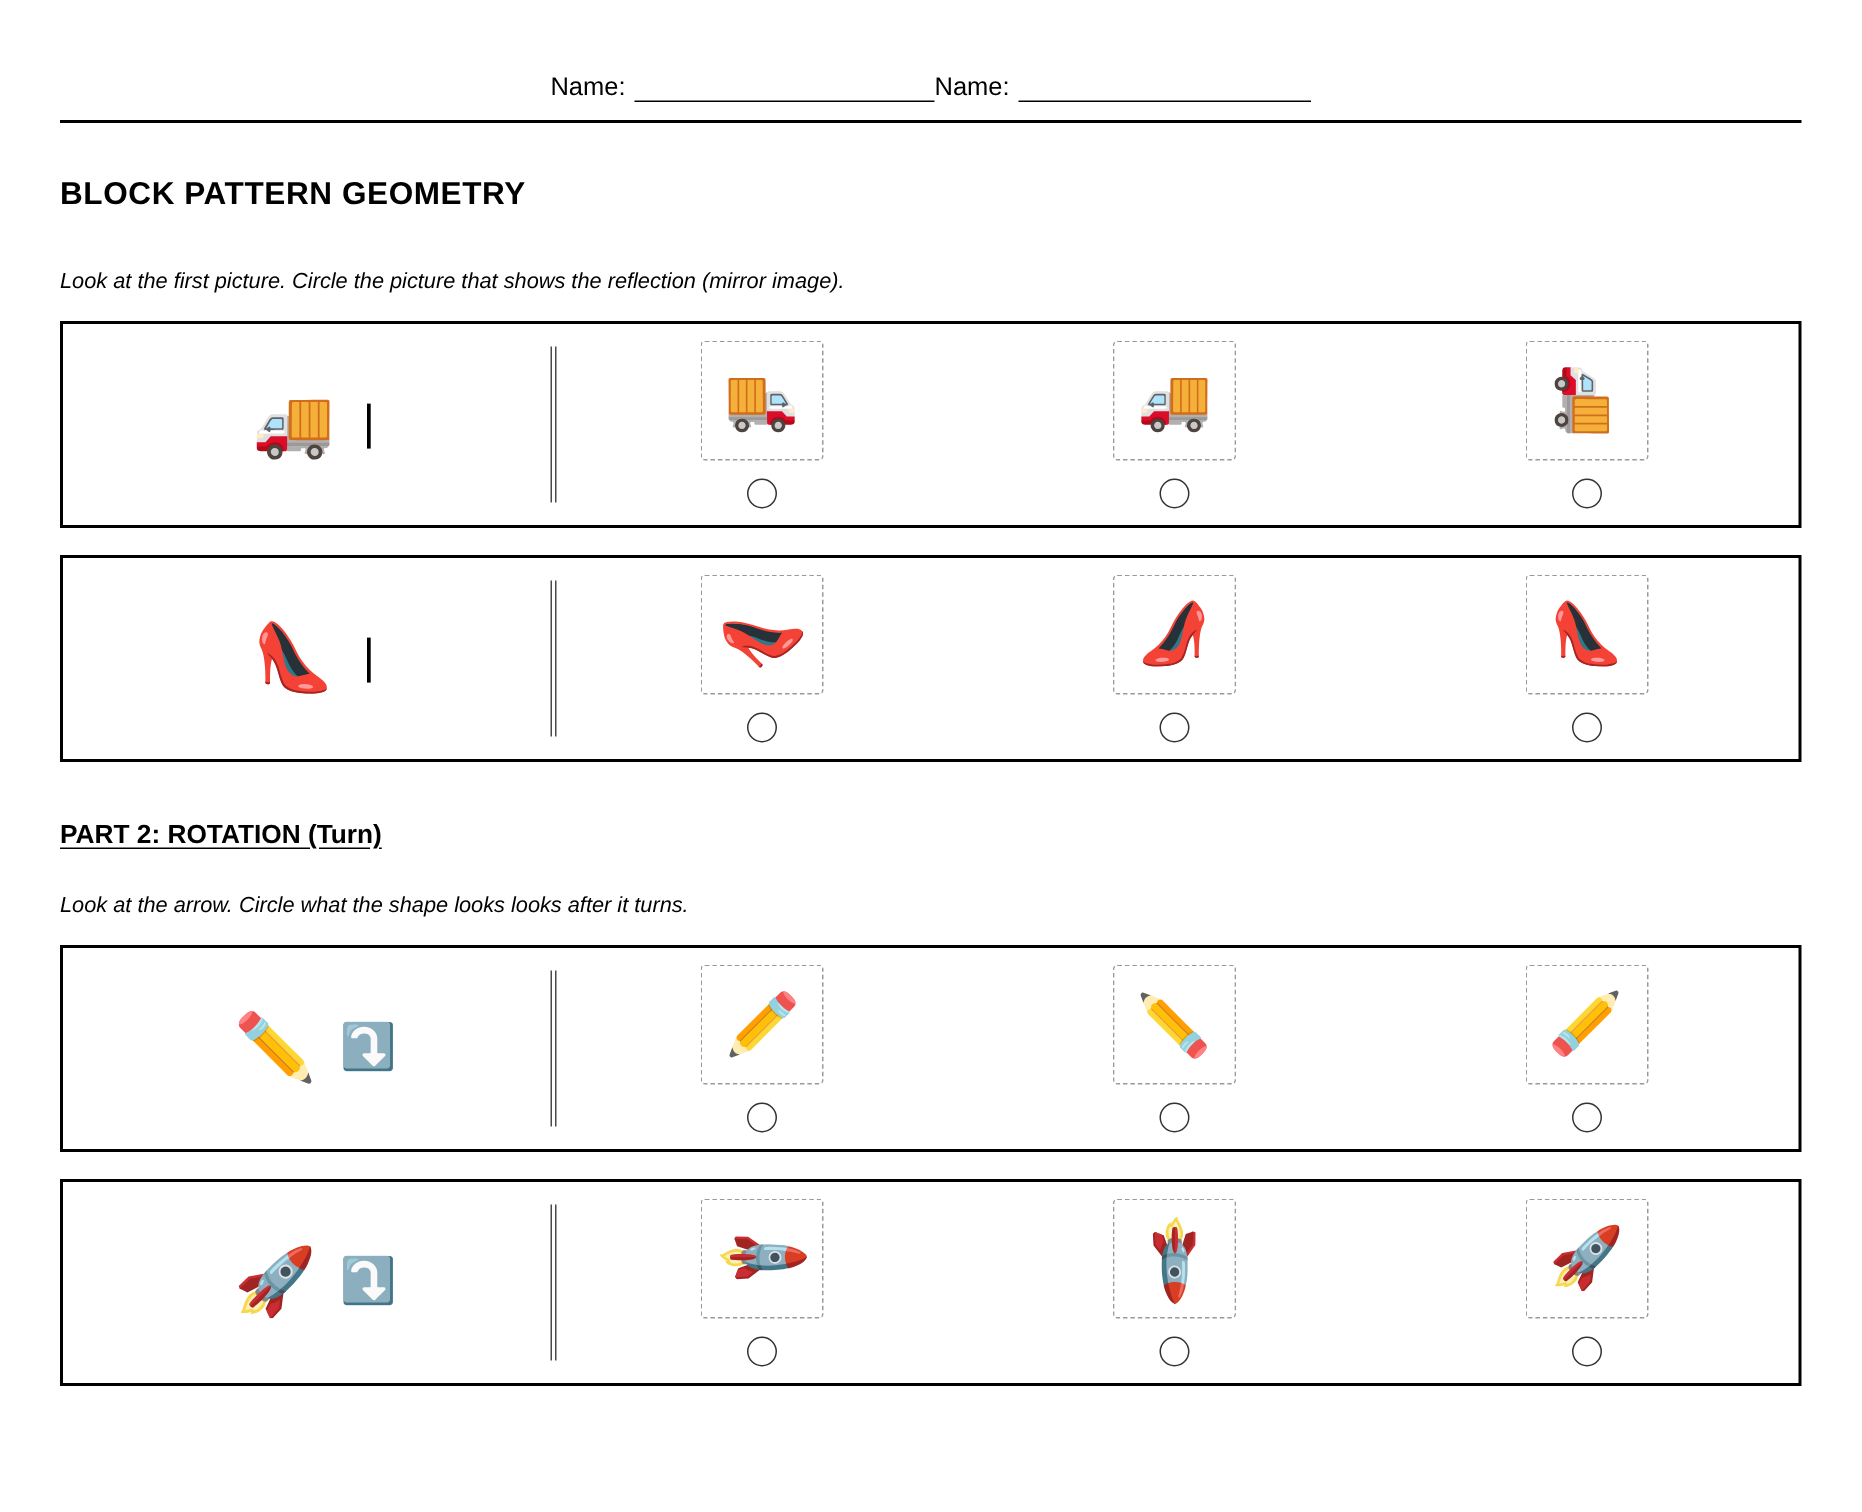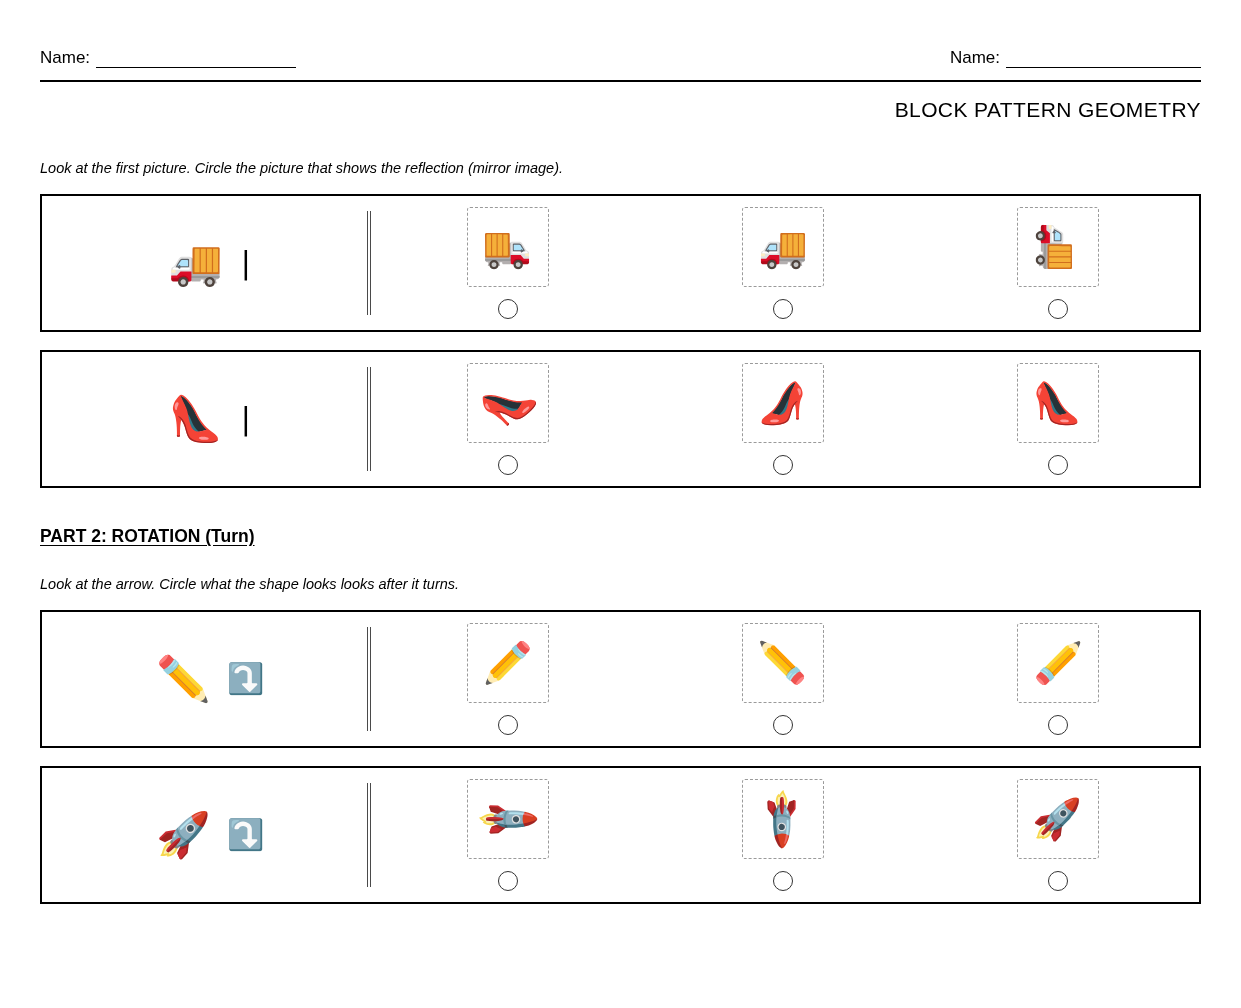--- a/index.html
+++ b/index.html
@@ -19,21 +19,21 @@
     position: relative;
     width: 1241px;
     height: 1008px;
     box-sizing: border-box;
     padding: 0 40px;
   }
 
   
   .header-row {
     display: flex;
-    justify-content: space-between;
+    justify-content: center;
     align-items: flex-end;
     padding-top: 32px;
     height: 36px;
   }
   .field {
     display: flex;
     align-items: flex-end;
     font-size: 17px;
   }
   .field-label {
@@ -48,25 +48,25 @@
   }
   .name-line { width: 200px; }
   .date-line { width: 195px; }
   .header-rule {
     margin-top: 12px;
     border-bottom: 2.5px solid #000;
   }
 
   
   .doc-title {
-    text-align: right;
+    text-align: left;
     font-size: 21px;
-    font-weight: normal;
+    font-weight: bold;
     letter-spacing: 0.4px;
-    margin-top: 16px;
+    margin-top: 36px;
   }
 
   
   .section {
     margin-top: 38px;
   }
   .section-heading {
     font-size: 17.5px;
     font-weight: bold;
     text-decoration: underline;

